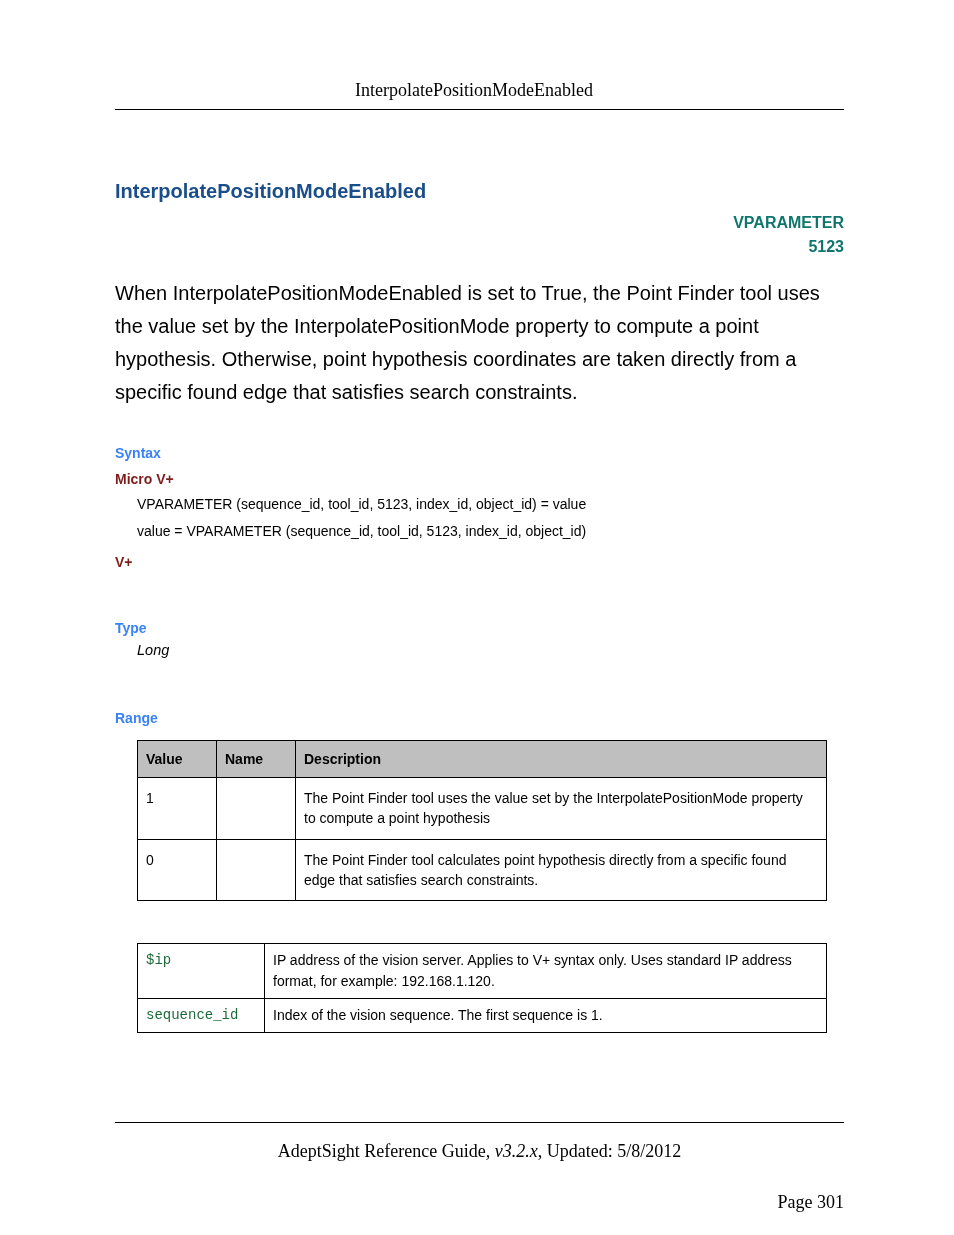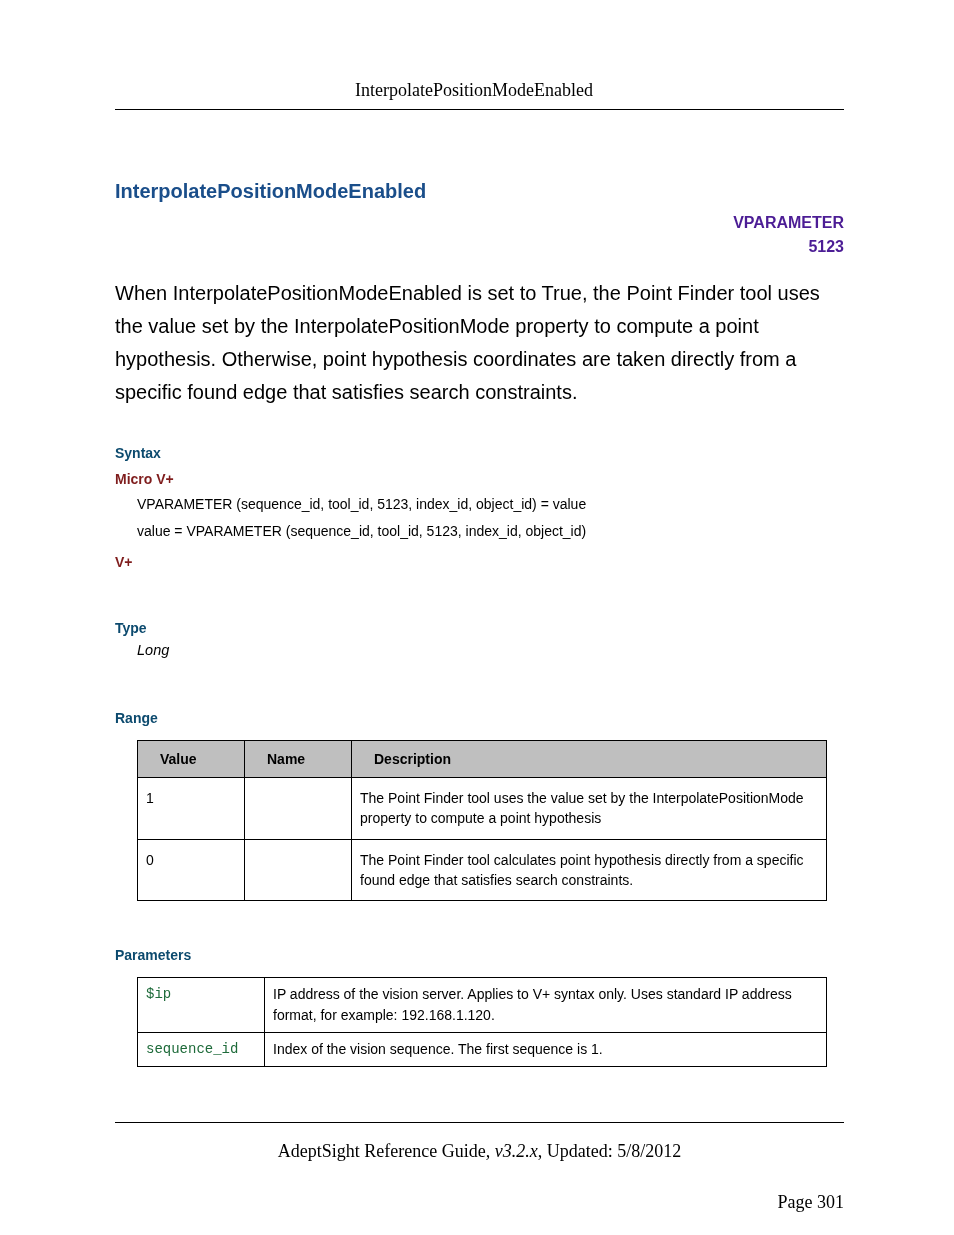--- a/index.html
+++ b/index.html
@@ -29,33 +29,33 @@
     padding-left: 240px;
   }
   .main-title {
     color: #1a4e8a;
     font-weight: bold;
     font-size: 20px;
     margin-bottom: 8px;
   }
   .vparam-block {
     text-align: right;
-    color: #4c1d95;
+    color: #0f766e;
     font-weight: bold;
     font-size: 16px;
     line-height: 1.5;
     margin-bottom: 18px;
   }
   .description {
     font-size: 20px;
     line-height: 1.65;
     margin-bottom: 36px;
   }
   .section-head {
-    color: #0c4a6e;
+    color: #3b82f6;
     font-weight: bold;
     font-size: 14px;
     margin-top: 18px;
     margin-bottom: 6px;
   }
   .sub-head {
     color: #7f1d1d;
     font-weight: bold;
     font-size: 14px;
     margin-top: 10px;
@@ -83,21 +83,21 @@
     width: 690px;
     font-family: Arial, Helvetica, sans-serif;
   }
   table th, table td {
     border: 1px solid #000;
     text-align: left;
     vertical-align: top;
   }
   .range-table th {
     background: #bfbfbf;
-    padding: 10px 22px;
+    padding: 10px 8px;
     font-size: 14px;
     font-weight: bold;
   }
   .range-table td {
     padding: 10px 8px;
     font-size: 14px;
     line-height: 1.45;
   }
   .range-table .col-value { width: 62px; }
   .range-table .col-name  { width: 62px; }
@@ -178,21 +178,20 @@
     </tr>
     <tr>
       <td>0</td>
       <td></td>
       <td>The Point Finder tool calculates point hypothesis directly from a specific found edge that satisfies search constraints.</td>
     </tr>
   </tbody>
     </table>
 
   <div style="height:28px"></div>
-  <div class="section-head">Parameters</div>
   <table class="params-table">
     <tbody>
         <tr>
       <td class="col-param code-cell">$ip</td>
       <td>IP address of the vision server. Applies to V+ syntax only. Uses standard IP address format, for example: 192.168.1.120.</td>
     </tr>
     <tr>
       <td class="col-param code-cell">sequence_id</td>
       <td>Index of the vision sequence. The first sequence is 1.</td>
     </tr>

